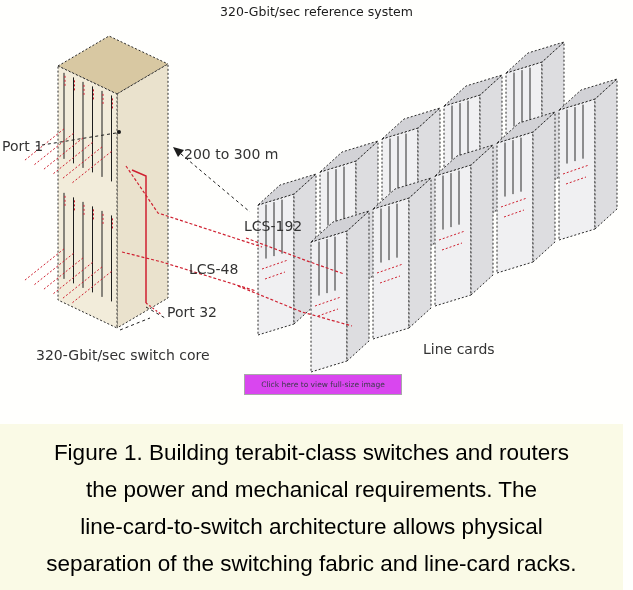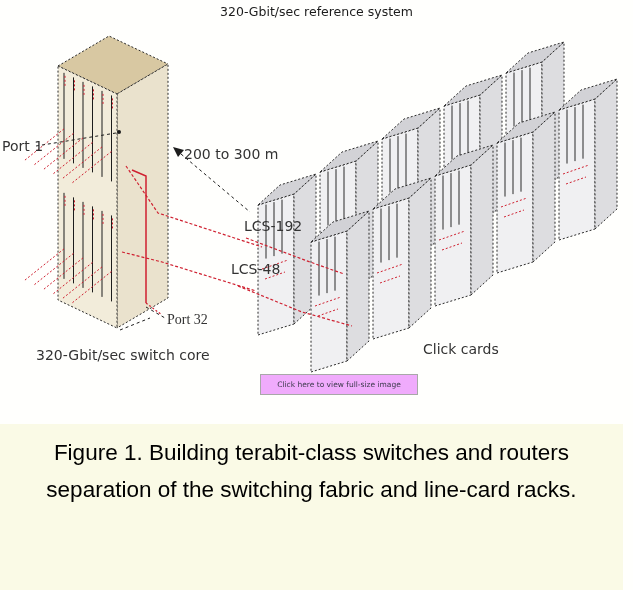--- a/index.html
+++ b/index.html
@@ -7,28 +7,28 @@
          font-family:"Liberation Sans",sans-serif;}
   .diagram{position:absolute;left:0;top:0;width:633px;height:400px;background:#fffffd;}
   #diagram-svg{position:absolute;left:0;top:0;}
   .dtitle{position:absolute;left:0;right:0;top:4px;text-align:center;
           font-family:"DejaVu Sans",sans-serif;font-size:12.5px;color:#1c1c1c;}
   .lbl{position:absolute;font-family:"DejaVu Sans",sans-serif;font-size:14px;color:#333;
        white-space:nowrap;}
   #lbl-port1{left:2px;top:138px;}
   #lbl-distance{left:184px;top:146px;}
   #lbl-lcs192{left:200px;top:218px;margin-left:44px;}
-  #lbl-lcs48{left:189px;top:261px;margin-left:42px;}
-  #lbl-port32{left:167px;top:312px;font-family:Liberation Serif, serif;}
+  #lbl-lcs48{left:189px;top:261px;}
+  #lbl-port32{left:167px;top:304px;}
   #lbl-switchcore{left:36px;top:322px;margin-top:25px;}
   #lbl-linecards{left:423px;top:341px;}
   .legend{position:absolute;left:244px;top:374px;width:158px;height:21px;
-          background:#f0abfc;border:1px solid #a8a8a8;box-sizing:border-box;
+          background:#d946ef;border:1px solid #a8a8a8;box-sizing:border-box;
           font-family:"DejaVu Sans",sans-serif;font-size:7.5px;color:#3a3a4a;
-          display:flex;align-items:center;justify-content:center;cursor:pointer;margin-left:16px;}
+          display:flex;align-items:center;justify-content:center;cursor:pointer;}
   .caption{position:absolute;left:0;top:424px;width:623px;height:190px;background:#fafae6;
            color:#000;text-align:center;font-size:22.5px;line-height:37px;padding-top:10px;
            box-sizing:border-box;font-family:"Liberation Sans",sans-serif;}
   .caption div{white-space:nowrap;}
 </style>
 </head>
 <body>
 
 <div class="stage">
   <div class="diagram">
@@ -165,20 +165,22 @@
         <line x1="146" y1="307" x2="165" y2="318" stroke="#1d1d1d" stroke-width="1" stroke-dasharray="3,3"></line>
         <line x1="120" y1="330" x2="150" y2="318" stroke="#1d1d1d" stroke-width="1" stroke-dasharray="3,3"></line>
       </svg>
     <div class="dtitle">320-Gbit/sec reference system</div>
     <div class="lbl" id="lbl-port1">Port 1</div>
     <div class="lbl" id="lbl-distance">200 to 300 m</div>
     <div class="lbl" id="lbl-lcs192">LCS-192</div>
     <div class="lbl" id="lbl-lcs48">LCS-48</div>
     <div class="lbl" id="lbl-port32">Port 32</div>
     <div class="lbl" id="lbl-switchcore">320-Gbit/sec switch core</div>
-    <div class="lbl" id="lbl-linecards">Click cards</div>
+    <div class="lbl" id="lbl-linecards">Line cards</div>
     <div class="legend">Click here to view full-size image</div>
   </div>
   <div class="caption">
     <div>Figure 1. Building terabit-class switches and routers</div>
+    <div>the power and mechanical requirements. The</div>
+    <div>line-card-to-switch architecture allows physical</div>
     <div>separation of the switching fabric and line-card racks.</div>
   </div>
 </div>
 
 </body></html>

